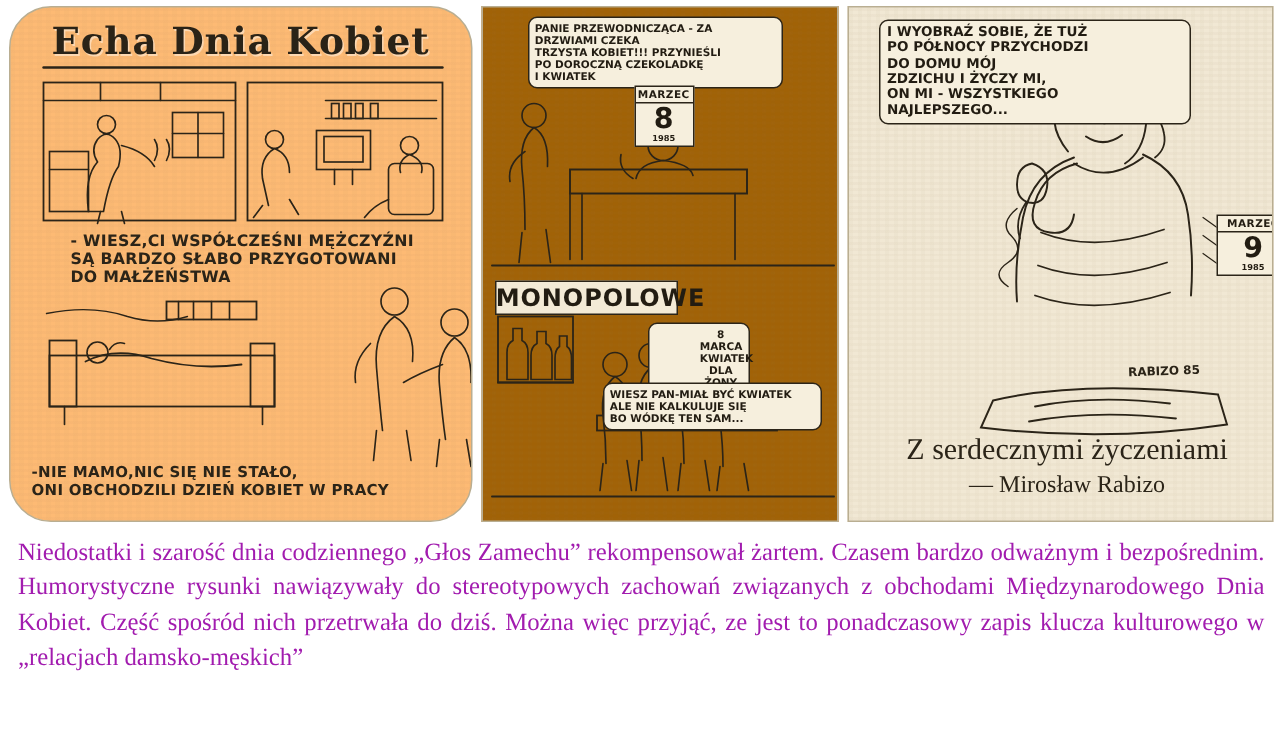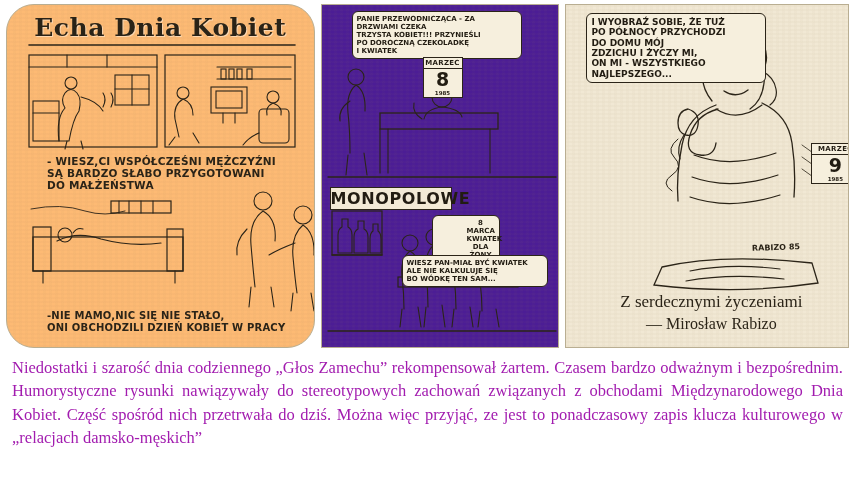--- a/index.html
+++ b/index.html
@@ -29,21 +29,21 @@
     height: 348px;
   }
   .panel {
     position: relative;
     background: #efe6cf;
     border: 1px solid #b9ae92;
     box-sizing: border-box;
     overflow: hidden;
   }
   .panel-1 { width: 310px; background: #fdba74; border-radius: 28px; }
-  .panel-2 { width: 240px; background: #4c1d95; }
+  .panel-2 { width: 240px; background: #a16207; }
   .panel-3 { width: 285px; background: #f1e8d4; }
 
   
   .grain {
     position: absolute;
     inset: 0;
     pointer-events: none;
     background:
       repeating-linear-gradient(0deg, rgba(150,130,90,.05) 0 2px, rgba(255,255,255,0) 2px 4px),
       repeating-linear-gradient(90deg, rgba(150,130,90,.04) 0 3px, rgba(255,255,255,0) 3px 6px);
@@ -85,41 +85,40 @@
     left: 40px;
     top: 150px;
     font-size: 10.5px;
     font-weight: bold;
   }
   .cap2 {
     left: 14px;
     top: 305px;
     font-size: 10px;
     font-weight: bold;
-    margin-left: 26px;
   }
 
   
   .bubble {
     position: absolute;
     background: #f6efdd;
     border: 1.4px solid #2b2418;
     border-radius: 6px;
     font-family: "DejaVu Sans", sans-serif;
     color: #221c12;
     line-height: 1.15;
     white-space: pre-line;
     padding: 3px 4px;
     box-sizing: border-box;
   }
 
   .b2a { left: 30px; top: 6px; width: 170px; font-size: 7px; font-weight: bold; }
   .b2b { left: 110px; top: 210px; width: 68px; font-size: 7px; font-weight: bold; text-align: center; padding-left: 34px; }
   .b2c { left: 80px; top: 250px; width: 146px; font-size: 7px; font-weight: bold; }
-  .b3a { left: 20px; top: 8px; width: 180px; font-size: 9px; font-weight: bold; }
+  .b3a { left: 20px; top: 8px; width: 208px; font-size: 9px; font-weight: bold; }
 
   
   .calendar {
     position: absolute;
     border: 1.6px solid #2b2418;
     background: #f6efdd;
     text-align: center;
     font-family: "DejaVu Sans", sans-serif;
     color: #221c12;
     box-sizing: border-box;
@@ -166,21 +165,21 @@
   
   .sig {
     position: absolute;
     left: 20px;
     bottom: 14px;
     width: 250px;
     text-align: center;
     font-family: "Liberation Serif", serif;
     color: #2b2418;
   }
-  .sig .l1 { font-size: 17px; font-family: Liberation Serif, serif; }
+  .sig .l1 { font-size: 20px; font-family: Liberation Serif, serif; }
   .sig .l2 { font-size: 16px; margin-top: 3px; }
   .artist {
     position: absolute;
     right: 48px;
     top: 238px;
     font-family: "DejaVu Sans", sans-serif;
     font-size: 8px;
     font-weight: bold;
     color: #2b2418;
     transform: rotate(-2deg);

